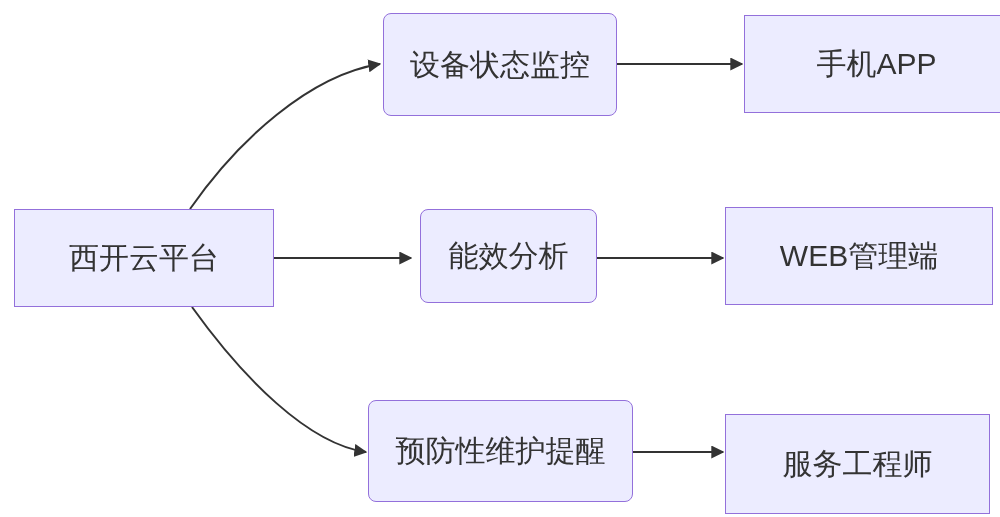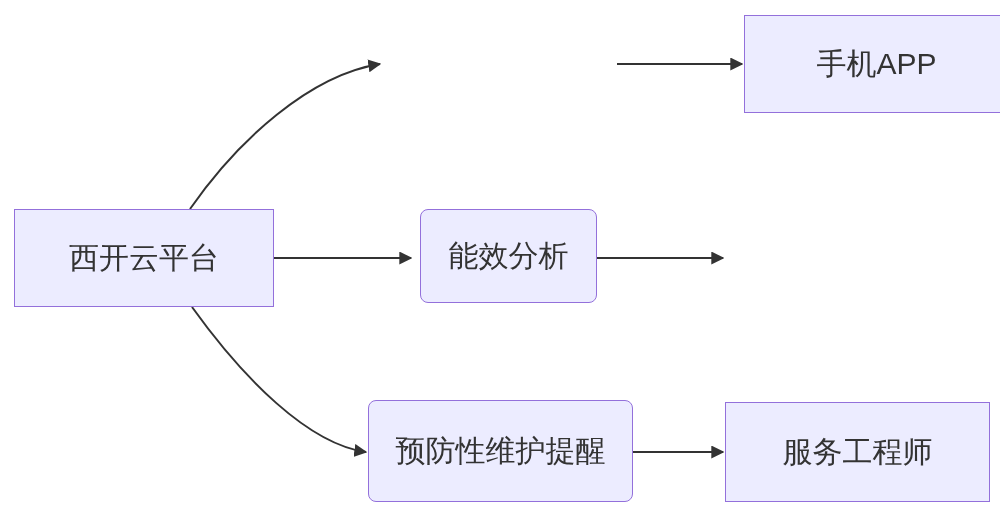--- a/index.html
+++ b/index.html
@@ -69,31 +69,37 @@
 
     <path class="connector" d="M590,258 L723,258" marker-end="url(#arrowhead)" stroke="#333333"></path>
 
     <path class="connector" d="M633,452 L723,452" marker-end="url(#arrowhead)" stroke="#333333"></path>
   </svg>
 
   <div class="node" style="left:14px; top:209px; width:260px; height:98px;">
     <span class="label">西开云平台</span>
   </div>
 
+  <div class="node rounded" style="left:383px; top:13px; width:234px; height:103px;">
+    <span class="label">设备状态监控</span>
+  </div>
 
   <div class="node rounded" style="left:413px; top:209px; width:177px; height:94px;margin-left:7px;">
     <span class="label">能效分析</span>
   </div>
 
   <div class="node rounded" style="left:368px; top:400px; width:265px; height:102px;">
     <span class="label">预防性维护提醒</span>
   </div>
 
   <div class="node" style="left:744px; top:15px; width:265px; height:98px;">
     <span class="label">手机APP</span>
   </div>
 
+  <div class="node" style="left:725px; top:207px; width:268px; height:98px;">
+    <span class="label">WEB管理端</span>
+  </div>
 
-  <div class="node" style="left:725px; top:402px; width:265px; height:100px;">
+  <div class="node" style="left:725px; top:414px; width:265px; height:100px;">
     <span class="label">服务工程师</span>
   </div>
 
 </div>
 
 </body></html>

